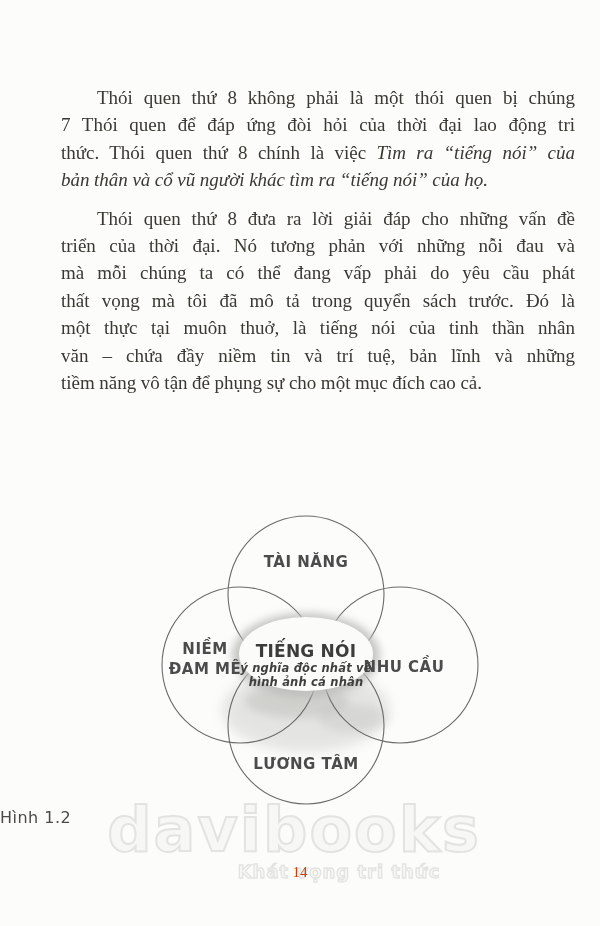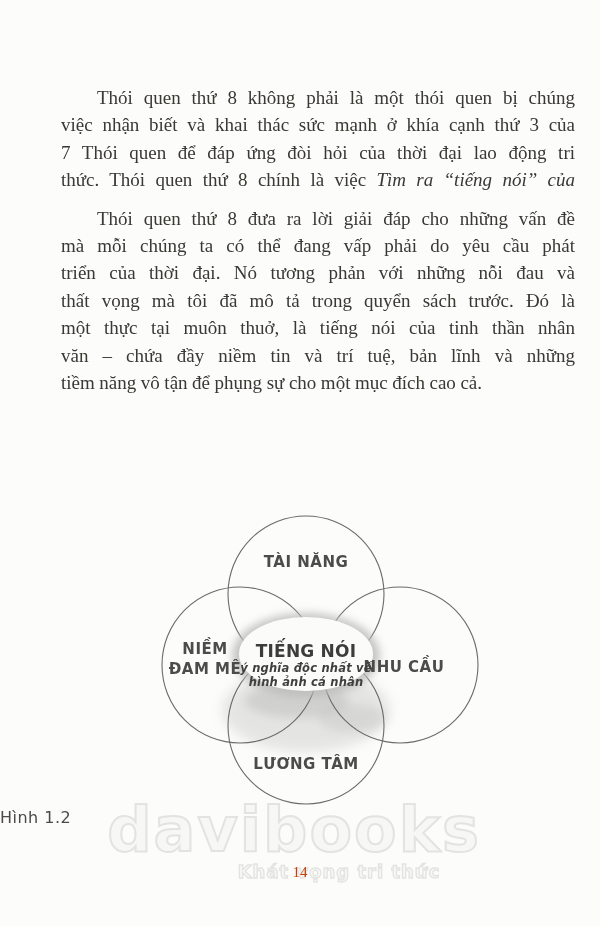--- a/index.html
+++ b/index.html
@@ -59,28 +59,28 @@
 </style>
 </head>
 <body>
 
 <div class="page">
 
 
   <main class="body-text">
     <div class="para indent">
         <div class="line"><span>Thói quen thứ 8 không phải là một thói quen bị chúng</span></div>
-        <div class="line"><span>việc nhận biết và khai thác sức mạnh ở khía cạnh thứ 3 của</span></div>
         <div class="line"><span>7 Thói quen để đáp ứng đòi hỏi của thời đại lao động tri</span></div>
         <div class="line"><span>thức. Thói quen thứ 8 chính là việc </span><span class="it">Tìm ra “tiếng nói” của</span></div>
+        <div class="line last"><span class="it">bản thân và cổ vũ người khác tìm ra “tiếng nói” của họ.</span></div>
       </div>
     <div class="para indent">
         <div class="line"><span>Thói quen thứ 8 đưa ra lời giải đáp cho những vấn đề</span></div>
+        <div class="line"><span>triển của thời đại. Nó tương phản với những nỗi đau và</span></div>
         <div class="line"><span>mà mỗi chúng ta có thể đang vấp phải do yêu cầu phát</span></div>
-        <div class="line"><span>triển của thời đại. Nó tương phản với những nỗi đau và</span></div>
         <div class="line"><span>thất vọng mà tôi đã mô tả trong quyển sách trước. Đó là</span></div>
         <div class="line"><span>một thực tại muôn thuở, là tiếng nói của tinh thần nhân</span></div>
         <div class="line"><span>văn – chứa đầy niềm tin và trí tuệ, bản lĩnh và những</span></div>
         <div class="line last"><span>tiềm năng vô tận để phụng sự cho một mục đích cao cả.</span></div>
       </div>
   </main>
 
   <figure class="figure">
     <svg width="600" height="310" viewBox="0 0 600 310">
       <defs>

